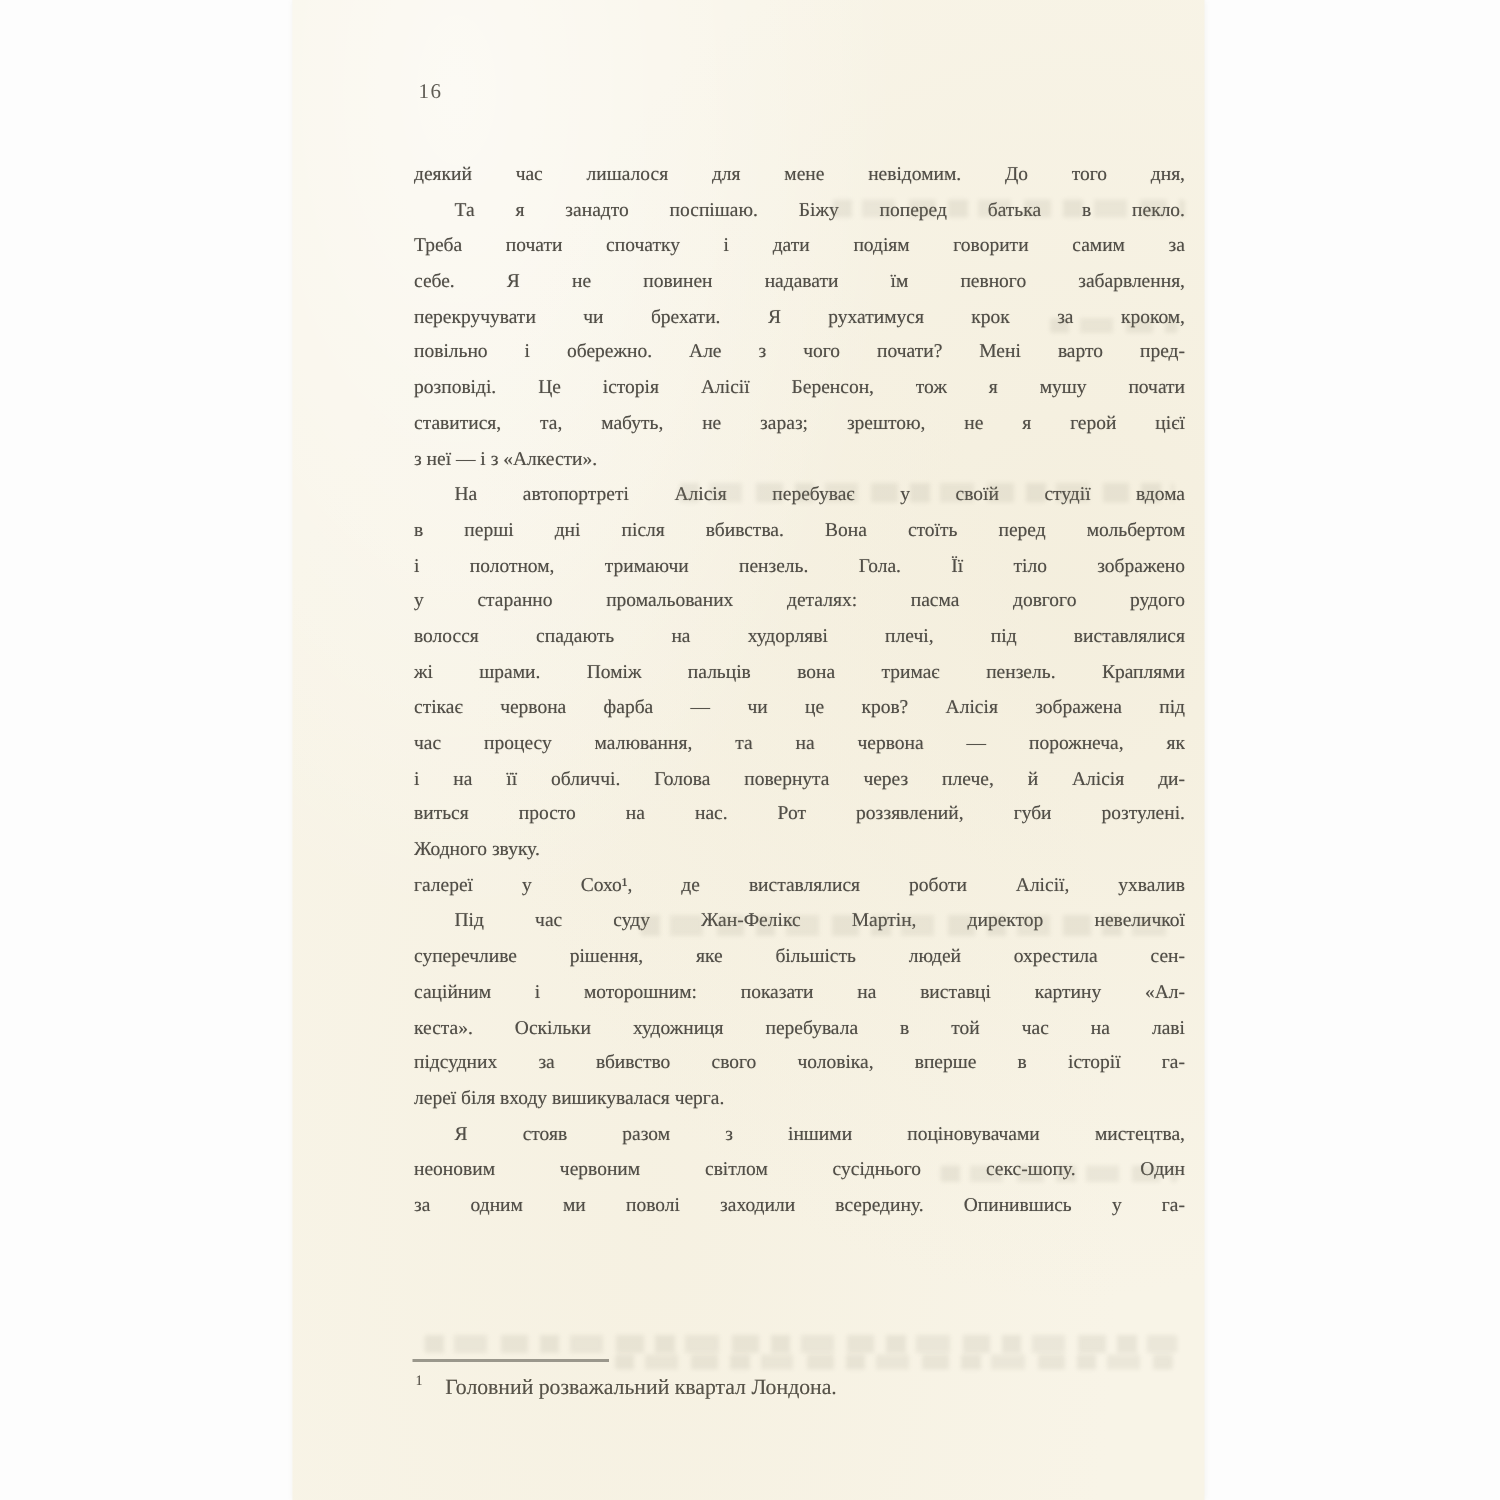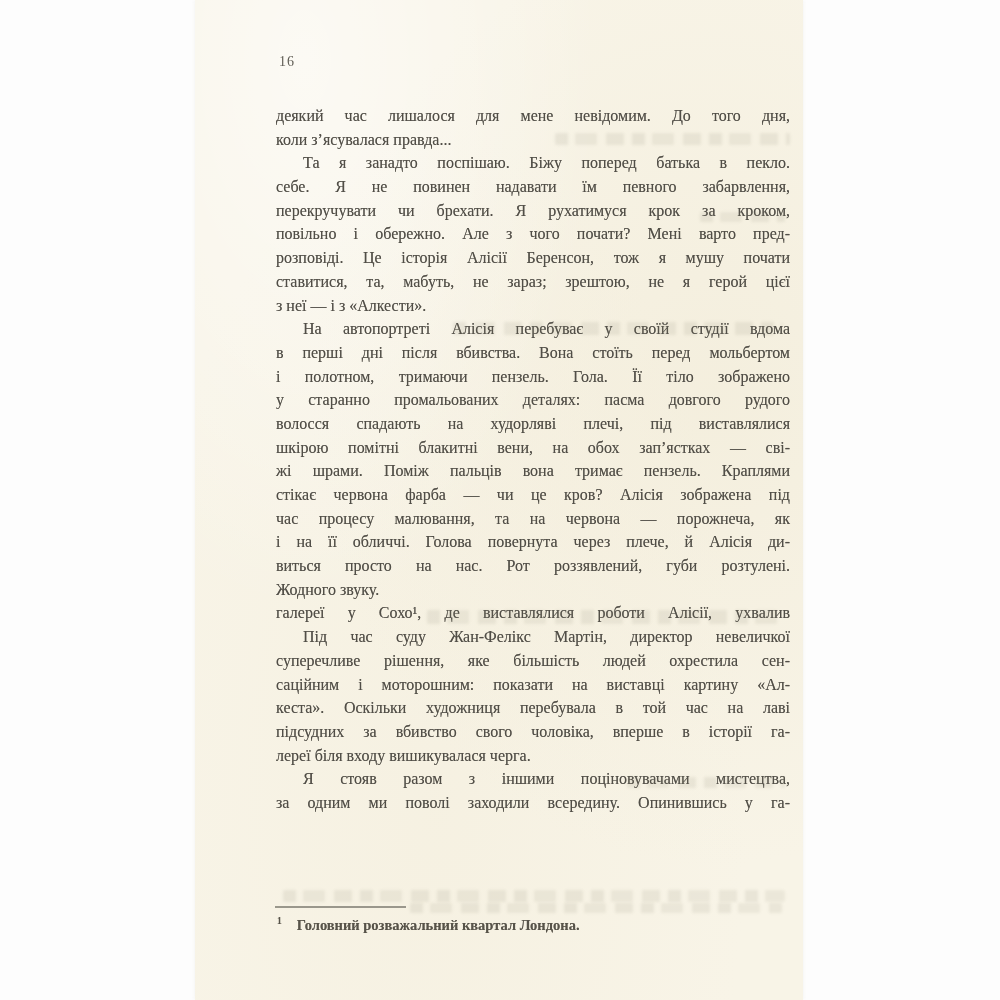--- a/index.html
+++ b/index.html
@@ -27,21 +27,21 @@
   .pagenum {
     position: absolute;
     left: 84px; top: 54px;
     font-size: 14px;
     letter-spacing: 1px;
     color: #5f5c54;
   }
   .textblock {
     position: absolute;
     left: 81px; top: 104px; width: 514px;
-    font-size: 16px;
+    font-size: 13px;
     line-height: 23.7px;
     color: #514e47;
     text-shadow: 0 0 0.5px rgba(81,78,71,0.55);
   }
   .line {
     text-align: justify;
     text-align-last: justify;
     white-space: normal;
     height: 23.7px;
     overflow: visible;
@@ -54,21 +54,20 @@
     width: 131px; height: 2px;
     background: #8a877c;
     opacity: 0.85;
   }
   .footnote {
     position: absolute;
     left: 82px; top: 916px; width: 513px;
     font-size: 14.5px;
     color: #575349;
     text-shadow: 0 0 0.4px rgba(87,83,73,0.5);
-    font-weight: bold;
   }
   .fn-marker {
     font-size: 9.5px;
     vertical-align: 6px;
     margin-right: 15px;
   }
   .ghost {
     position: absolute;
     opacity: 0.16;
     filter: blur(1.4px);
@@ -82,48 +81,48 @@
 </head>
 <body>
 
 <div class="photo">
   <div class="paper">
 
     <div class="pagenum">16</div>
 
     <div class="textblock">
         <div class="line">деякий час лишалося для мене невідомим. До того дня,</div>
-        <div class="line endline">коли з’ясувалася правда...</div>
         <div class="line indent">Та я занадто поспішаю. Біжу поперед батька в пекло.</div>
+        <div class="line">Треба почати спочатку і дати подіям говорити самим за</div>
         <div class="line">себе. Я не повинен надавати їм певного забарвлення,</div>
         <div class="line">перекручувати чи брехати. Я рухатимуся крок за кроком,</div>
         <div class="line">повільно і обережно. Але з чого почати? Мені варто пред-</div>
         <div class="line">розповіді. Це історія Алісії Беренсон, тож я мушу почати</div>
         <div class="line">ставитися, та, мабуть, не зараз; зрештою, не я герой цієї</div>
         <div class="line endline">з неї — і з «Алкести».</div>
         <div class="line indent">На автопортреті Алісія перебуває у своїй студії вдома</div>
         <div class="line">в перші дні після вбивства. Вона стоїть перед мольбертом</div>
         <div class="line">і полотном, тримаючи пензель. Гола. Її тіло зображено</div>
         <div class="line">у старанно промальованих деталях: пасма довгого рудого</div>
         <div class="line">волосся спадають на худорляві плечі, під виставлялися</div>
-        <div class="line">шкірою помітні блакитні вени, на обох зап’ястках — сві-</div>
         <div class="line">жі шрами. Поміж пальців вона тримає пензель. Краплями</div>
         <div class="line">стікає червона фарба — чи це кров? Алісія зображена під</div>
         <div class="line">час процесу малювання, та на червона — порожнеча, як</div>
         <div class="line">і на її обличчі. Голова повернута через плече, й Алісія ди-</div>
         <div class="line">виться просто на нас. Рот роззявлений, губи розтулені.</div>
         <div class="line endline">Жодного звуку.</div>
         <div class="line">галереї у Сохо¹, де виставлялися роботи Алісії, ухвалив</div>
         <div class="line indent">Під час суду Жан-Фелікс Мартін, директор невеличкої</div>
         <div class="line">суперечливе рішення, яке більшість людей охрестила сен-</div>
         <div class="line">саційним і моторошним: показати на виставці картину «Ал-</div>
         <div class="line">кеста». Оскільки художниця перебувала в той час на лаві</div>
         <div class="line">підсудних за вбивство свого чоловіка, вперше в історії га-</div>
         <div class="line endline">лереї біля входу вишикувалася черга.</div>
         <div class="line indent">Я стояв разом з іншими поціновувачами мистецтва,</div>
+        <div class="line">неоновим червоним світлом сусіднього секс-шопу. Один</div>
         <div class="line">за одним ми поволі заходили всередину. Опинившись у га-</div>
       </div>
 
     <div class="ghost" style="left:360px; top:133px; width:235px; height:12px;"></div>
     <div class="ghost" style="left:505px; top:212px; width:85px; height:10px;"></div>
     <div class="ghost" style="left:258px; top:322px; width:330px; height:13px;"></div>
     <div class="ghost" style="left:232px; top:610px; width:356px; height:14px;"></div>
     <div class="ghost" style="left:432px; top:777px; width:158px; height:11px;"></div>
     <div class="ghost" style="left:88px; top:890px; width:502px; height:12px;"></div>
     <div class="ghost" style="left:215px; top:903px; width:372px; height:10px;"></div>

